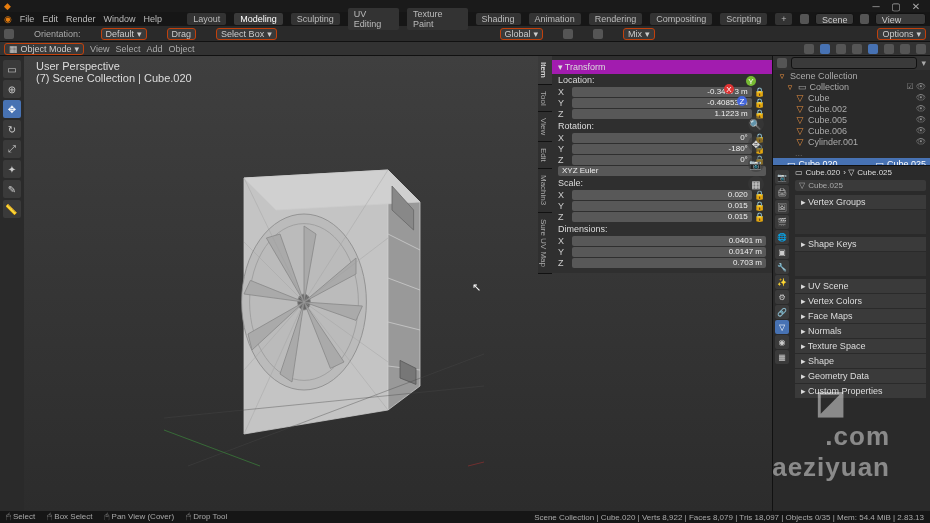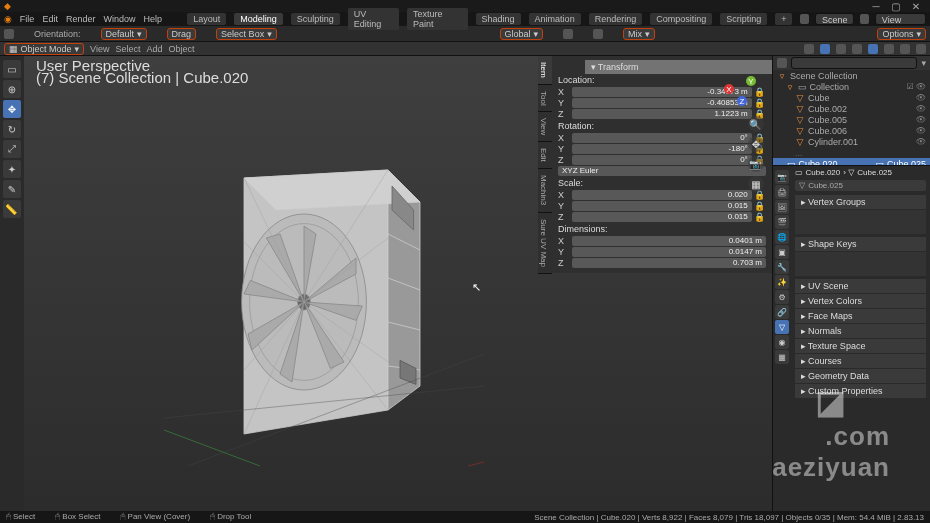--- a/index.html
+++ b/index.html
@@ -13,27 +13,27 @@
   .tab { padding: 1px 6px; background: #333; border-radius: 2px; color: #bbb; }
   .tab.active { background: #3a3a3a; color: #fff; }
   .pill { background: #3a3a3a; border: 1px solid #111; border-radius: 3px; padding: 0 6px; height: 12px; line-height: 12px; font-size: 9px; color: #ccc; }
   .drop { background: #3a3a3a; border: 1px solid #c2410c; border-radius: 3px; padding: 0 4px; font-size: 9px; color: #ccc; display: inline-flex; align-items: center; gap: 3px; }
   .secondary { height: 14px; background: #323232; display: flex; align-items: center; padding: 0 4px; gap: 6px; font-size: 9px; border-bottom: 1px solid #111; }
   .main { display: flex; height: 455px; }
   .lefttools { width: 24px; background: #2a2a2a; display: flex; flex-direction: column; align-items: center; padding-top: 4px; gap: 2px; }
   .tbtn { width: 18px; height: 18px; background: #3a3a3a; border-radius: 2px; display: flex; align-items: center; justify-content: center; color: #ccc; font-size: 10px; }
   .tbtn.active { background: #4772b3; color: #fff; }
   .viewport { flex: 1; position: relative; background: linear-gradient(#3f3f3f, #2c2c2c); overflow: hidden; }
-  .vpinfo { position: absolute; top: 4px; left: 12px; font-size: 15px; color: #ddd; line-height: 12px; }
+  .vpinfo { position: absolute; top: 4px; left: 12px; font-size: 11px; color: #ddd; line-height: 12px; }
   .gizmo { position: absolute; top: 18px; right: 12px; width: 36px; height: 36px; }
   .axisball { width: 10px; height: 10px; border-radius: 50%; position: absolute; font-size: 8px; display: flex; align-items: center; justify-content: center; color: #fff; }
   .overlayicons { position: absolute; top: 60px; right: 8px; display: flex; flex-direction: column; gap: 4px; }
   .ovbtn { width: 16px; height: 16px; background: #3a3a3a88; border-radius: 8px; color: #ddd; display: flex; align-items: center; justify-content: center; font-size: 10px; }
   .npanel { position: absolute; top: 0; right: 0; width: 220px; background: #2f2f2f; padding: 4px 0; font-size: 9px; }
-  .npanel .header { background: #737373; padding: 2px 6px; color: #ddd; font-size: 9px; margin-left: 33px; }
+  .npanel .header { background: #a21caf; padding: 2px 6px; color: #ddd; font-size: 9px; }
   .npanel .row { display: flex; align-items: center; margin: 1px 6px; }
   .npanel .lbl { width: 14px; color: #ccc; }
   .npanel .slider { flex: 1; background: #585858; border-radius: 2px; padding: 0 4px; display: flex; justify-content: space-between; color: #eee; height: 10px; line-height: 10px; font-size: 8px; }
   .npanel .sub { padding: 1px 6px; color: #ddd; font-size: 9px; }
   .ntabs { position: absolute; top: 0; right: 220px; width: 14px; display: flex; flex-direction: column; }
   .ntab { writing-mode: vertical-lr; background: #2f2f2f; padding: 6px 1px; font-size: 8px; color: #aaa; border-bottom: 1px solid #111; text-align: center; }
   .ntab.active { background: #3a3a3a; color: #fff; }
   .rightcol { width: 158px; display: flex; flex-direction: column; background: #2a2a2a; border-left: 1px solid #111; }
   .outliner { height: 110px; overflow: hidden; border-bottom: 1px solid #111; }
   .outhdr { height: 14px; background: #323232; display: flex; align-items: center; padding: 0 4px; gap: 4px; font-size: 9px; }
@@ -43,21 +43,21 @@
   .outrow .eye { margin-left: auto; color: #888; font-size: 8px; }
   .props { flex: 1; display: flex; }
   .propicons { width: 18px; background: #2a2a2a; display: flex; flex-direction: column; align-items: center; padding-top: 4px; gap: 1px; }
   .picon { width: 14px; height: 14px; background: #3a3a3a; border-radius: 2px; display: flex; align-items: center; justify-content: center; font-size: 8px; color: #ccc; }
   .picon.active { background: #4772b3; color: #fff; }
   .propsbody { flex: 1; padding: 2px 4px; font-size: 9px; overflow: hidden; }
   .bcrumb { display: flex; gap: 3px; align-items: center; margin-bottom: 3px; color: #ddd; font-size: 8px; }
   .namebox { background: #3a3a3a; padding: 1px 4px; border-radius: 2px; margin-bottom: 4px; font-size: 8px; display: flex; align-items: center; gap: 3px; }
   .section { background: #3a3a3a; padding: 2px 6px; margin-bottom: 1px; color: #ddd; font-size: 9px; }
   .secbox { min-height: 24px; background: #333; margin-bottom: 3px; }
-  .statusbar { height: 12px; background: #161616; display: flex; align-items: center; padding: 0 6px; font-size: 8px; color: #aaa; gap: 20px; }
+  .statusbar { height: 12px; background: #161616; display: flex; align-items: center; padding: 0 6px; font-size: 8px; color: #aaa; gap: 12px; }
   .statusbar .right { margin-left: auto; }
   .watermark { position: absolute; bottom: 40px; right: 40px; font-size: 26px; color: rgba(255,255,255,0.45); font-weight: bold; display: flex; flex-direction: column; align-items: center; pointer-events: none; letter-spacing: 1px; }
   .watermark .logo { font-size: 32px; }
   .iconsq { width: 10px; height: 10px; background: #555; border-radius: 2px; display: inline-block; }
   svg.wire { position: absolute; }
 </style>
 </head>
 <body>
 
 <div class="titlebar">
@@ -405,21 +405,21 @@
         <div class="namebox">▽ <span>Cube.025</span></div>
         <div class="section">▸ <span>Vertex Groups</span></div>
         <div class="secbox"></div>
         <div class="section">▸ <span>Shape Keys</span></div>
         <div class="secbox"></div>
         <div class="section">▸ <span>UV Scene</span></div>
         <div class="section">▸ <span>Vertex Colors</span></div>
         <div class="section">▸ <span>Face Maps</span></div>
         <div class="section">▸ <span>Normals</span></div>
         <div class="section">▸ <span>Texture Space</span></div>
-        <div class="section">▸ <span>Courses</span></div>
+        <div class="section">▸ <span>Shape</span></div>
         <div class="section">▸ <span>Geometry Data</span></div>
         <div class="section">▸ <span>Custom Properties</span></div>
       </div>
     </div>
   </div>
 </div>
 
 <div class="statusbar">
   <span>🖱 <span>Select</span></span>
   <span>🖱 <span>Box Select</span></span>

